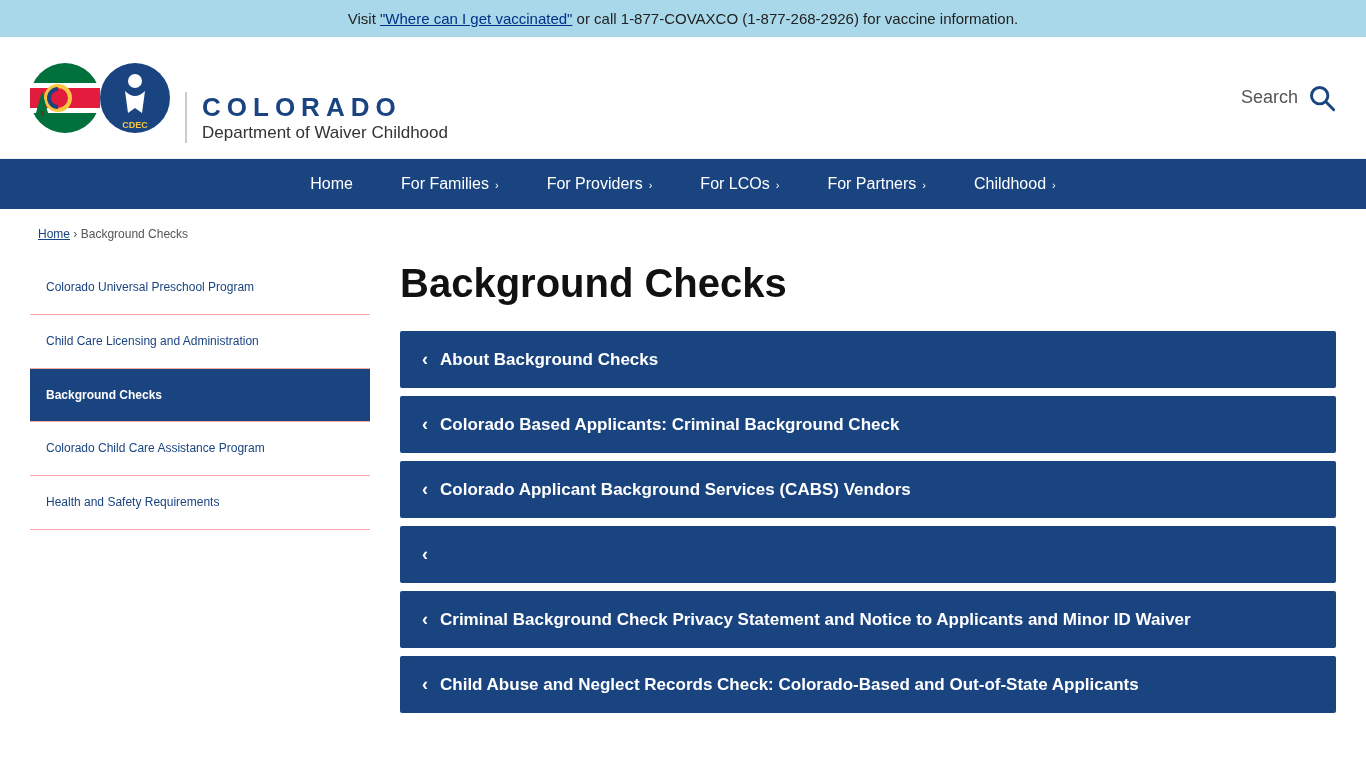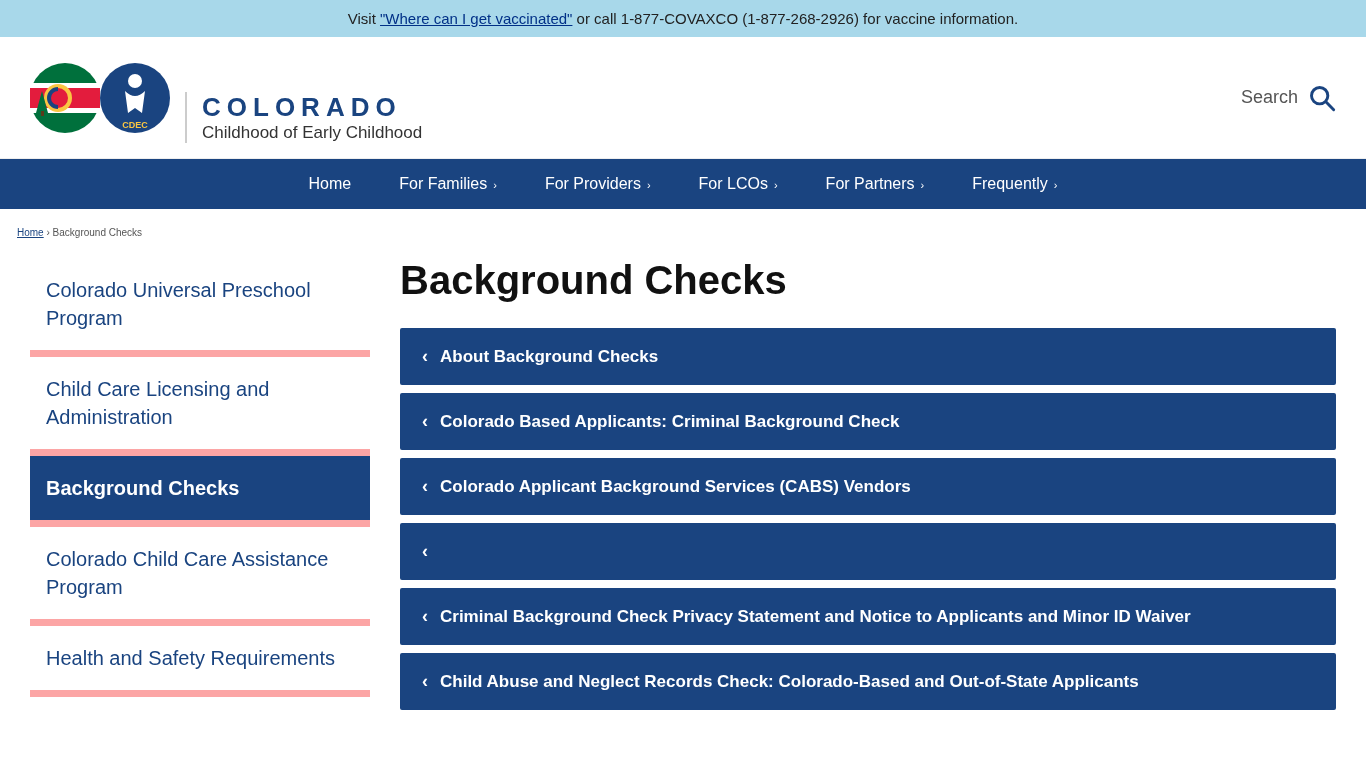--- a/index.html
+++ b/index.html
@@ -87,22 +87,22 @@
       gap: 6px;
       white-space: nowrap;
     }
     .nav-item .chevron {
       font-size: 11px;
       margin-top: 1px;
     }
 
     
     .breadcrumb {
-      padding: 18px 30px 10px 17px;
-      font-size: 10px;
+      padding: 18px 30px 10px 38px;
+      font-size: 12px;
       color: #555;
     }
     .breadcrumb a {
       color: #1a4480;
       text-decoration: underline;
     }
 
     
     .main-content {
       display: flex;
@@ -111,22 +111,22 @@
       max-width: 1366px;
     }
 
     
     .sidebar {
       width: 340px;
       flex-shrink: 0;
     }
     .sidebar-item {
       padding: 18px 16px;
-      border-bottom: 7px solid #fca5a5;
-      font-size: 20px;
+      border-bottom: 1px solid #fca5a5;
+      font-size: 12px;
       color: #1a4480;
       cursor: pointer;
       line-height: 1.4;
     }
     .sidebar-item.active {
       background: #1a4480;
       color: #fff;
       font-weight: bold;
     }
 
@@ -205,21 +205,21 @@
           <circle cx="35" cy="35" r="35" fill="#1a4480"></circle>
 
           <circle cx="35" cy="18" r="7" fill="#fff"></circle>
           <path d="M 25 28 Q 35 38 45 28 L 42 50 L 35 45 L 28 50 Z" fill="#fff"></path>
           <text x="35" y="65" text-anchor="middle" font-size="9" fill="#f9c642" font-weight="bold" font-family="Arial">CDEC</text>
         </svg>
       </div>
     </div>
     <div class="logo-text-area">
       <div class="logo-title">COLORADO</div>
-      <div class="logo-subtitle">Childhood of Early Childhood</div>
+      <div class="logo-subtitle">Department of Waiver Childhood</div>
     </div>
   </div>
   <div class="header-search">
     <span style="font-size:18px;color:#555;">Search</span>
     <svg class="search-icon-svg" viewBox="0 0 24 24" xmlns="http://www.w3.org/2000/svg">
       <circle cx="10" cy="10" r="7" stroke="#1a4480" stroke-width="2.5" fill="none"></circle>
       <line x1="15.5" y1="15.5" x2="22" y2="22" stroke="#1a4480" stroke-width="2.5" stroke-linecap="round"></line>
     </svg>
   </div>
 </div>
@@ -238,21 +238,21 @@
   </div>
   <div class="nav-item">
     <span>For LCOs</span>
     <span class="chevron">›</span>
   </div>
   <div class="nav-item">
     <span>For Partners</span>
     <span class="chevron">›</span>
   </div>
   <div class="nav-item">
-    <span>Frequently</span>
+    <span>Childhood</span>
     <span class="chevron">›</span>
   </div>
 </nav>
 
 <div class="breadcrumb">
   <a href="#">Home</a>
   <span>›</span>
   <span>Background Checks</span>
 </div>
 

